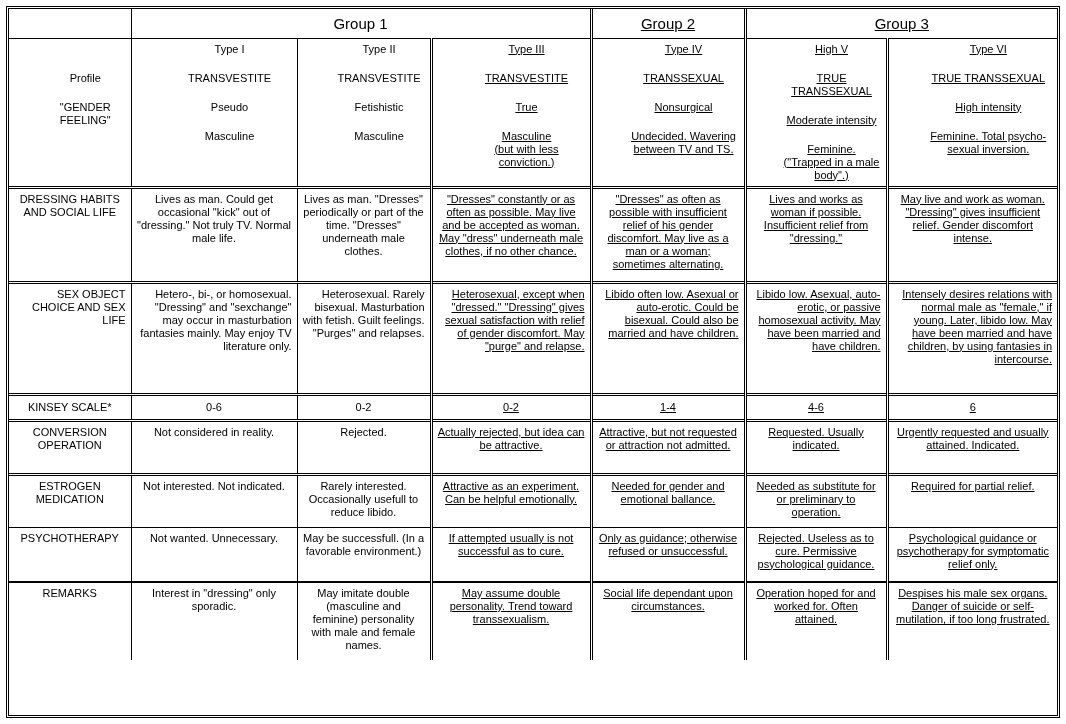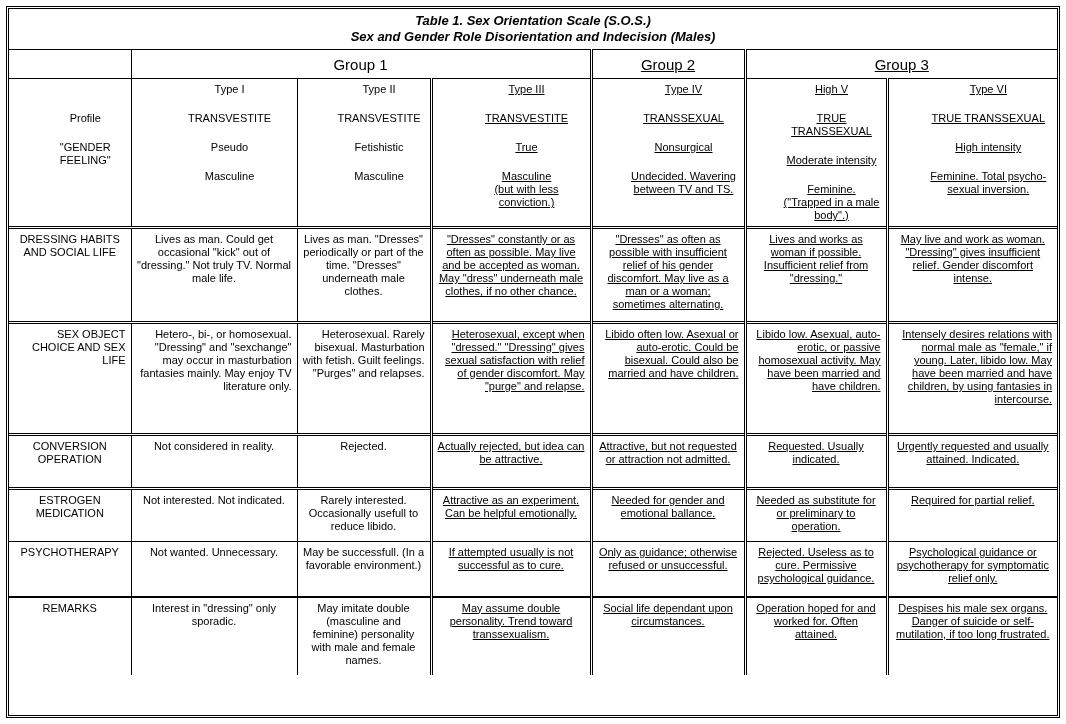--- a/index.html
+++ b/index.html
@@ -90,26 +90,20 @@
         <col class="c-label">
           <col class="c-t1">
           <col class="c-t2">
           <col class="c-t3">
         <col class="c-t4">
           <col class="c-t5">
           <col class="c-t6">
       </colgroup>
 
       <tbody>
-          <tr class="r-title">
-        <td colspan="7">
-          <div>Table 1. Sex Orientation Scale (S.O.S.)</div>
-          <div>Sex and Gender Role Disorientation and Indecision (Males)</div>
-        </td>
-      </tr>
 
       <tr class="r-groups">
         <td></td>
         <td colspan="3">Group 1</td>
         <td class="bd">Group 2</td>
         <td colspan="2" class="bd">Group 3</td>
       </tr>
 
       <tr class="r-profile">
         <td class="profile-label">
@@ -169,20 +163,29 @@
       <tr class="r-sexobject btd">
         <td>SEX OBJECT CHOICE AND SEX LIFE</td>
         <td>Hetero-, bi-, or homosexual. "Dressing" and "sexchange" may occur in masturbation fantasies mainly. May enjoy TV literature only.</td>
         <td>Heterosexual. Rarely bisexual. Masturbation with fetish. Guilt feelings. "Purges" and relapses.</td>
         <td class="bd">Heterosexual, except when "dressed." "Dressing" gives sexual satisfaction with relief of gender discomfort. May "purge" and relapse.</td>
         <td class="bd">Libido often low. Asexual or auto-erotic. Could be bisexual. Could also be married and have children.</td>
         <td class="bd">Libido low. Asexual, auto-erotic, or passive homosexual activity. May have been married and have children.</td>
         <td class="bd">Intensely desires relations with normal male as "female," if young. Later, libido low. May have been married and have children, by using fantasies in intercourse.</td>
       </tr>
 
+      <tr class="r-kinsey btd">
+        <td>KINSEY SCALE*</td>
+        <td>0-6</td>
+        <td>0-2</td>
+        <td class="bd">0-2</td>
+        <td class="bd">1-4</td>
+        <td class="bd">4-6</td>
+        <td class="bd">6</td>
+      </tr>
 
       <tr class="r-conversion btd">
         <td>CONVERSION OPERATION</td>
         <td>Not considered in reality.</td>
         <td>Rejected.</td>
         <td class="bd">Actually rejected, but idea can be attractive.</td>
         <td class="bd">Attractive, but not requested or attraction not admitted.</td>
         <td class="bd">Requested. Usually indicated.</td>
         <td class="bd">Urgently requested and usually attained. Indicated.</td>
       </tr>

